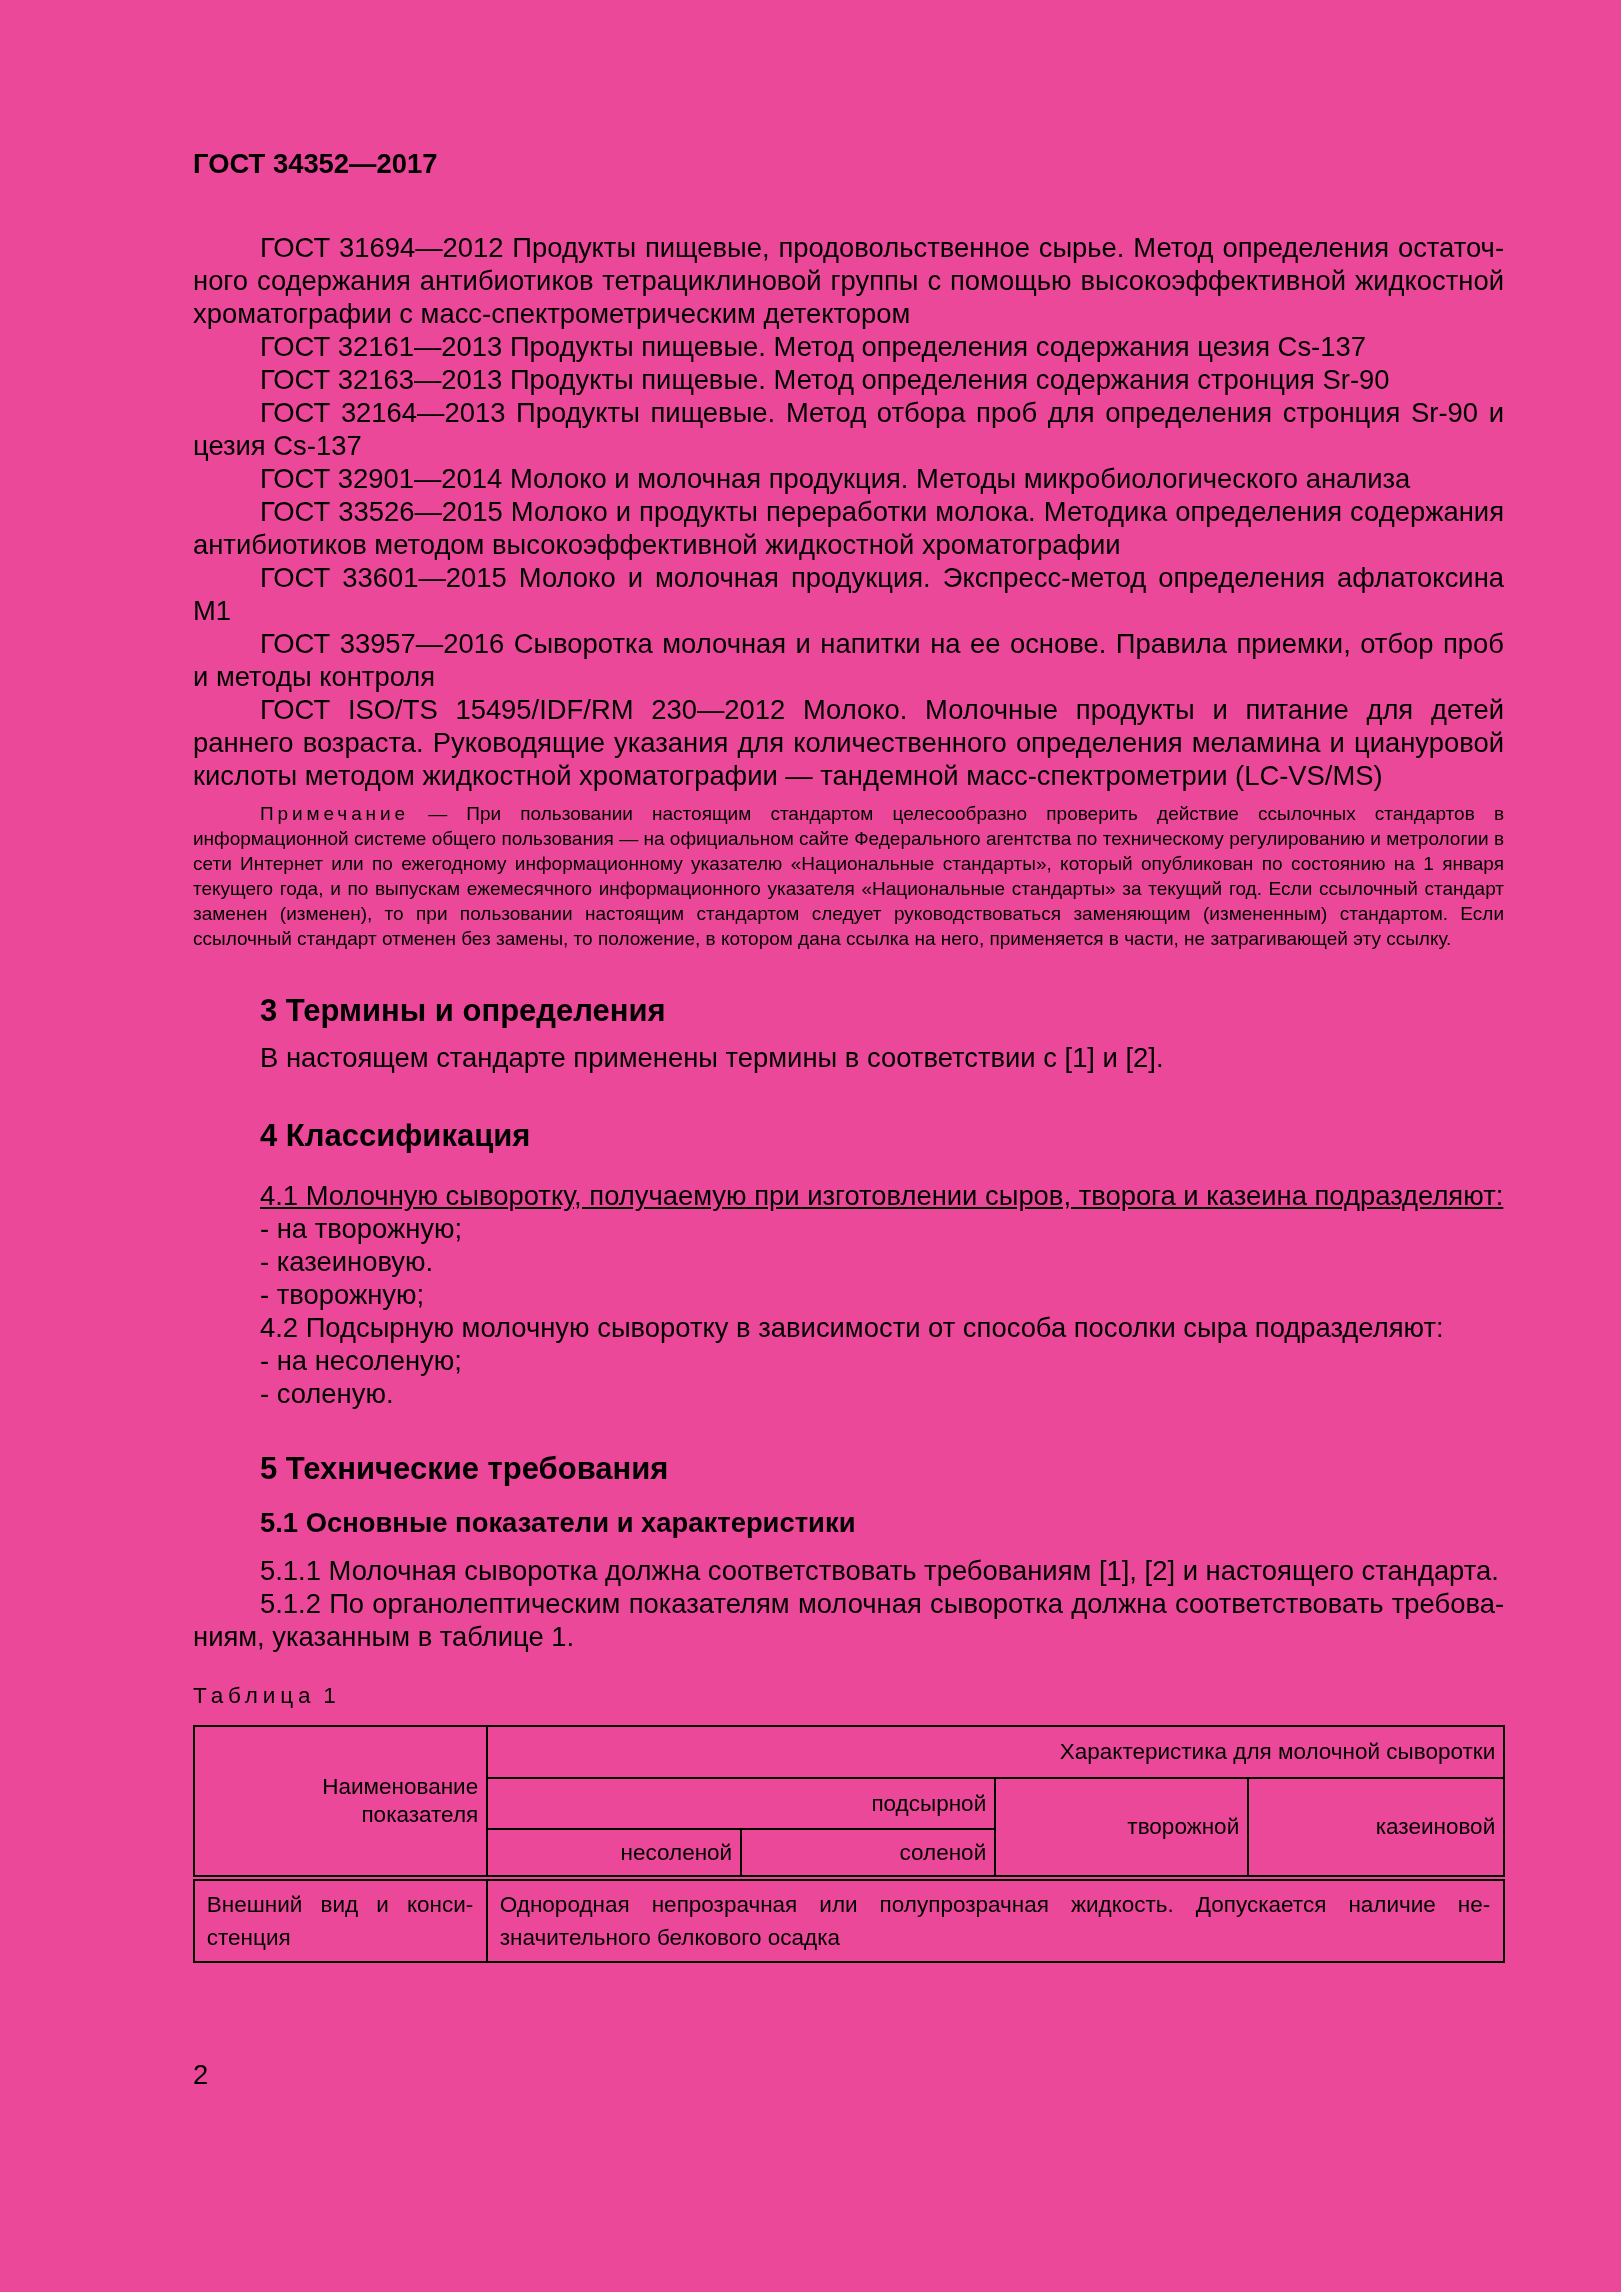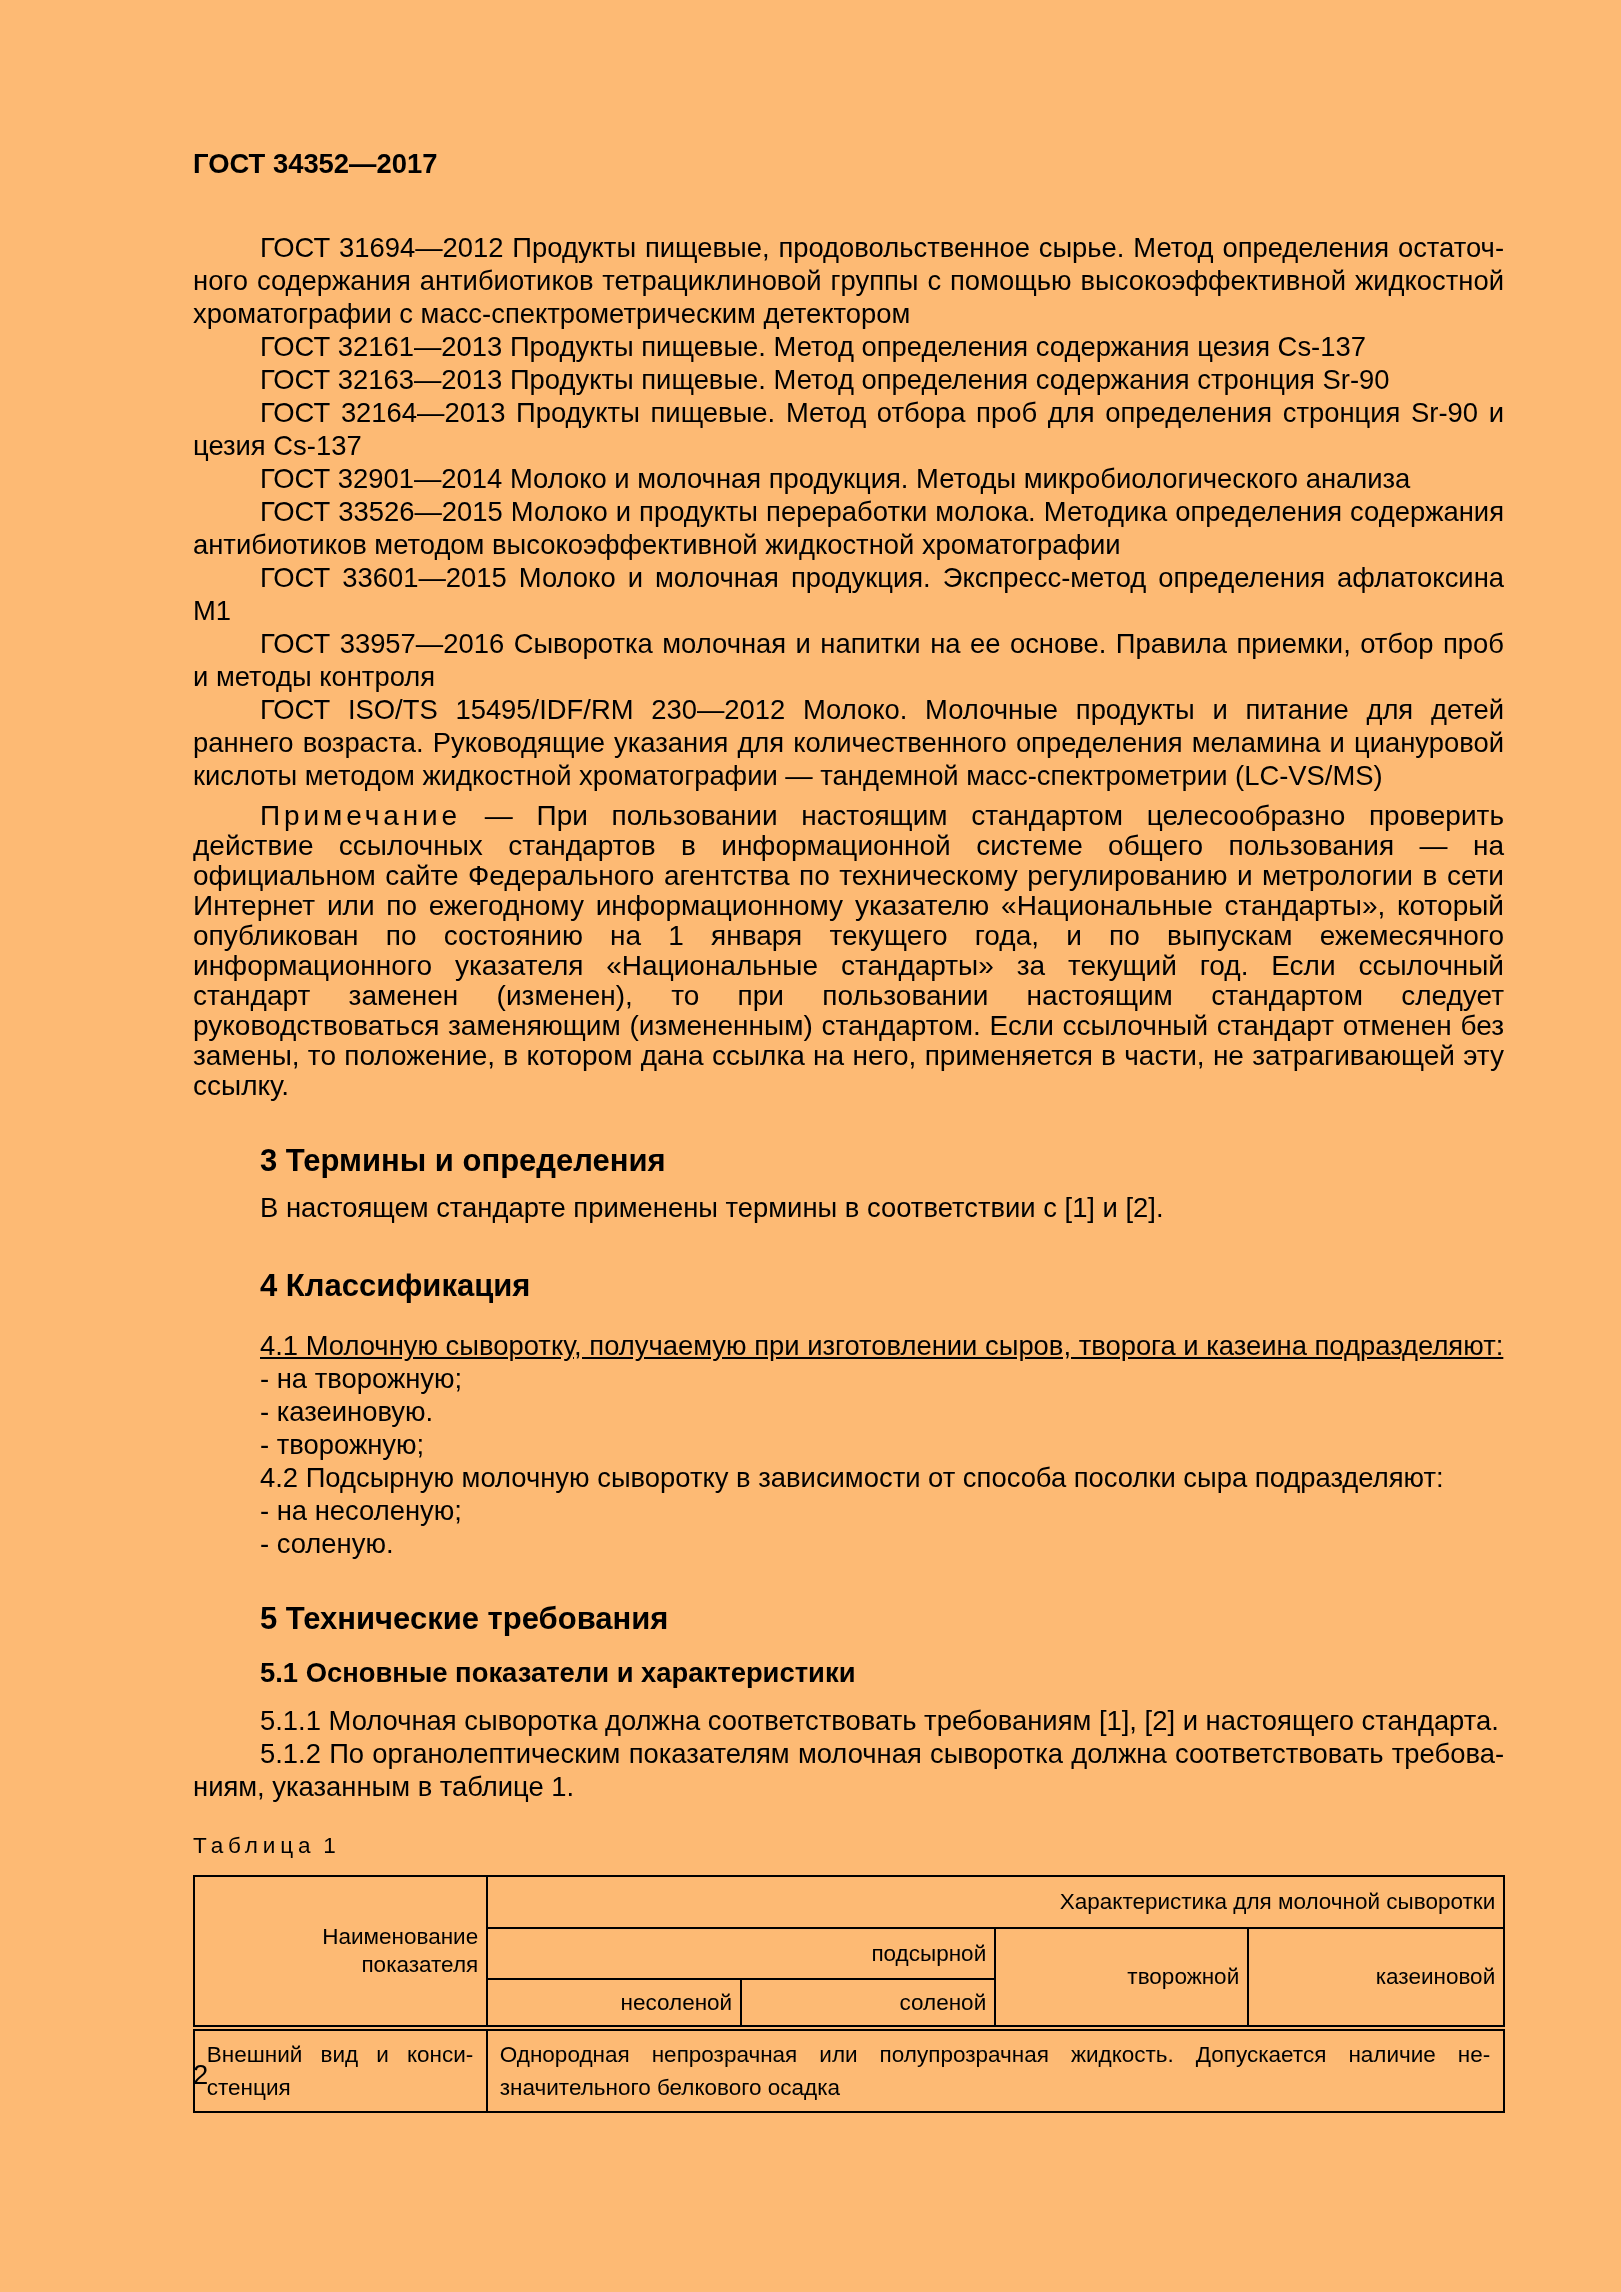--- a/index.html
+++ b/index.html
@@ -2,42 +2,42 @@
 <html lang="ru"><head>
 <meta charset="utf-8">
 <style>
   * { margin: 0; padding: 0; box-sizing: border-box; }
   html, body { background: #e9e9e9; }
   .page {
     position: relative;
     width: 1621px;
     height: 2293px;
     margin: 0 auto;
-    background: #fdba74;
+    background: #ec4899;
     color: #000000;
     font-family: "Liberation Sans", "DejaVu Sans", sans-serif;
     overflow: hidden;
   }
   .content { padding: 147px 117px 0 193px; }
 
   .doc-header { font-size: 27.4px; font-weight: bold; line-height: 33px; }
 
   .refs { margin-top: 51px; }
   .body-p {
     font-size: 27.4px;
     line-height: 33px;
     text-align: justify;
     text-indent: 67px;
     hyphens: manual;
   }
 
   .note {
     margin-top: 8.8px;
-    font-size: 28px;
-    line-height: 30px;
+    font-size: 19px;
+    line-height: 25px;
     text-align: justify;
     text-indent: 67px;
     hyphens: manual;
   }
   .note-label { letter-spacing: 3.9px; }
 
   .h2 {
     font-size: 31px;
     font-weight: bold;
     line-height: 43px;

